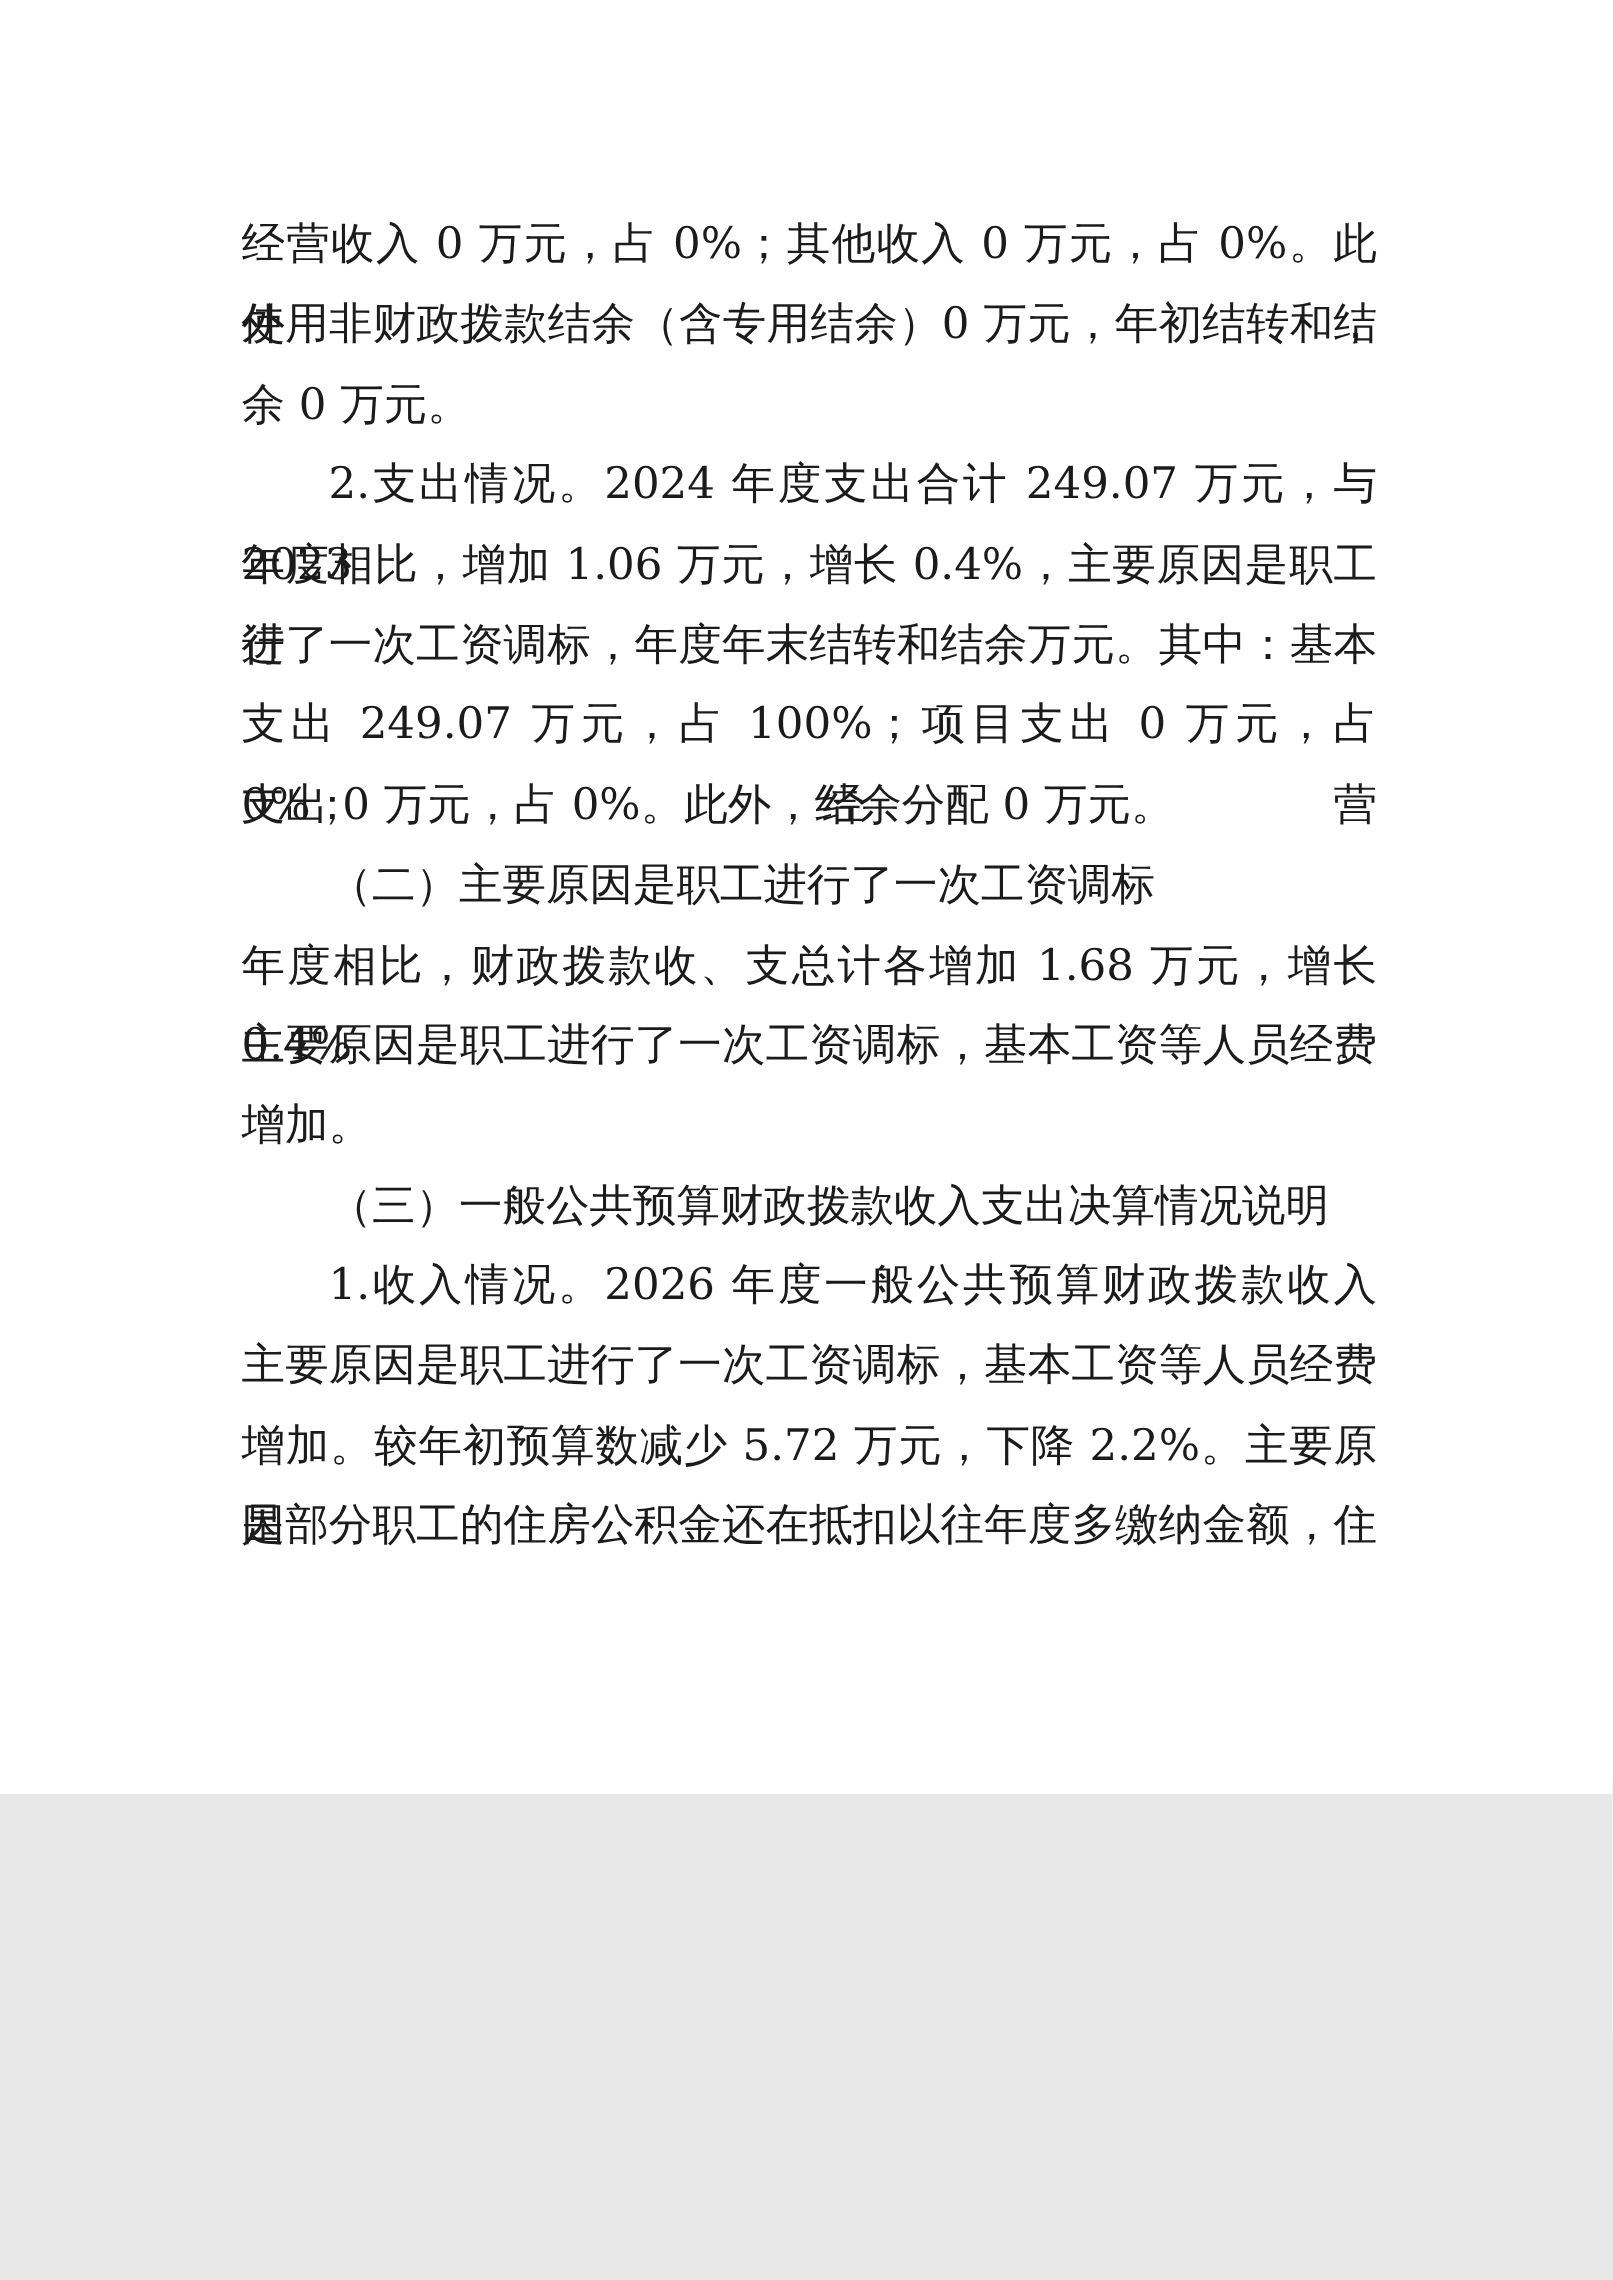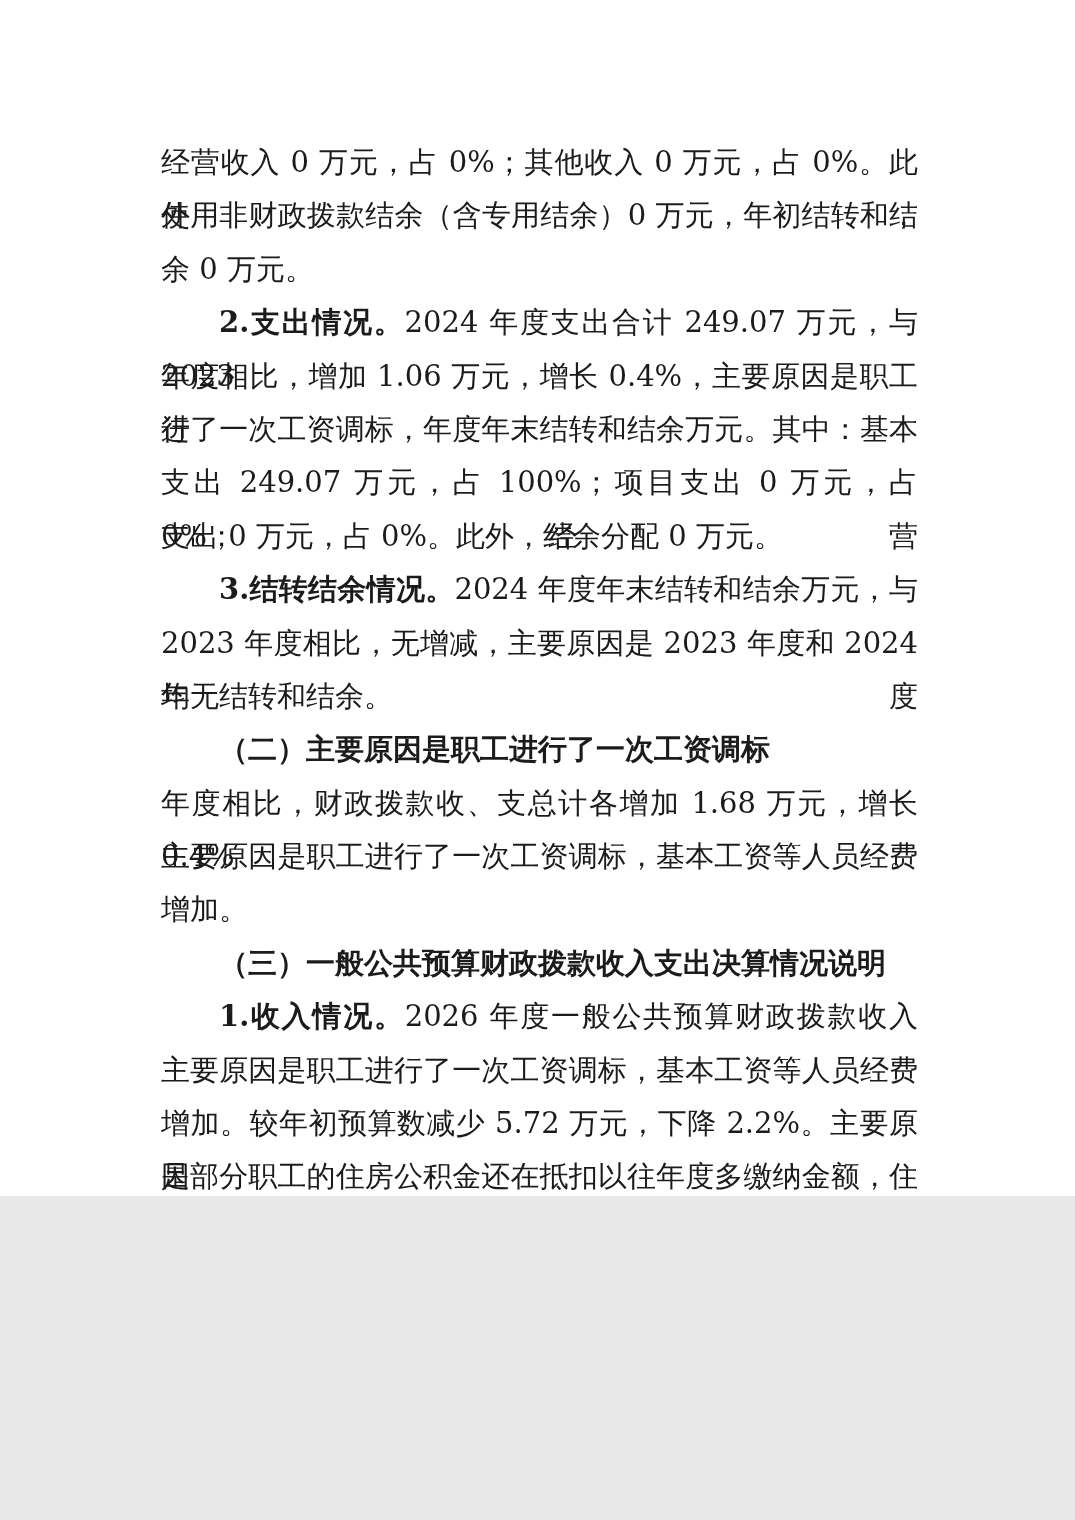--- a/index.html
+++ b/index.html
@@ -33,21 +33,21 @@
     text-justify: inter-character;
     overflow: visible;
   }
   .line.fill {
     text-align-last: justify;
   }
   .line.indent {
     text-indent: 58px;
   }
   .bold {
-    font-weight: bold;
+    font-weight: normal;
   }
   .heading .line {
     font-weight: bold;
   }
   .page-footer {
     position: absolute;
     left: 0;
     top: 1399px;
     width: 100%;
     text-align: center;
@@ -66,25 +66,20 @@
         <div class="line fill"><span>使用非财政拨款结余（含专用结余）0 万元，年初结转和结</span></div>
         <div class="line"><span>余 0 万元。</span></div>
       </div>
       <div class="para">
         <div class="line fill indent"><span class="bold">2.支出情况。</span><span>2024 年度支出合计 249.07 万元，与 2023</span></div>
         <div class="line fill"><span>年度相比，增加 1.06 万元，增长 0.4%，主要原因是职工进</span></div>
         <div class="line fill"><span>行了一次工资调标，年度年末结转和结余万元。其中：基本</span></div>
         <div class="line fill"><span>支出 249.07 万元，占 100%；项目支出 0 万元，占 0%；经营</span></div>
         <div class="line"><span>支出 0 万元，占 0%。此外，结余分配 0 万元。</span></div>
       </div>
-      <div class="para">
-        <div class="line fill indent"><span class="bold">3.结转结余情况。</span><span>2024 年度年末结转和结余万元，与</span></div>
-        <div class="line fill"><span>2023 年度相比，无增减，主要原因是 2023 年度和 2024 年度</span></div>
-        <div class="line"><span>均无结转和结余。</span></div>
-      </div>
       <div class="para heading">
         <div class="line indent"><span class="bold">（二）主要原因是职工进行了一次工资调标</span></div>
       </div>
       <div class="para">
         <div class="line fill"><span>年度相比，财政拨款收、支总计各增加 1.68 万元，增长 0.4%。</span></div>
         <div class="line fill"><span>主要原因是职工进行了一次工资调标，基本工资等人员经费</span></div>
         <div class="line"><span>增加。</span></div>
       </div>
       <div class="para heading">
         <div class="line indent"><span class="bold">（三）一般公共预算财政拨款收入支出决算情况说明</span></div>

